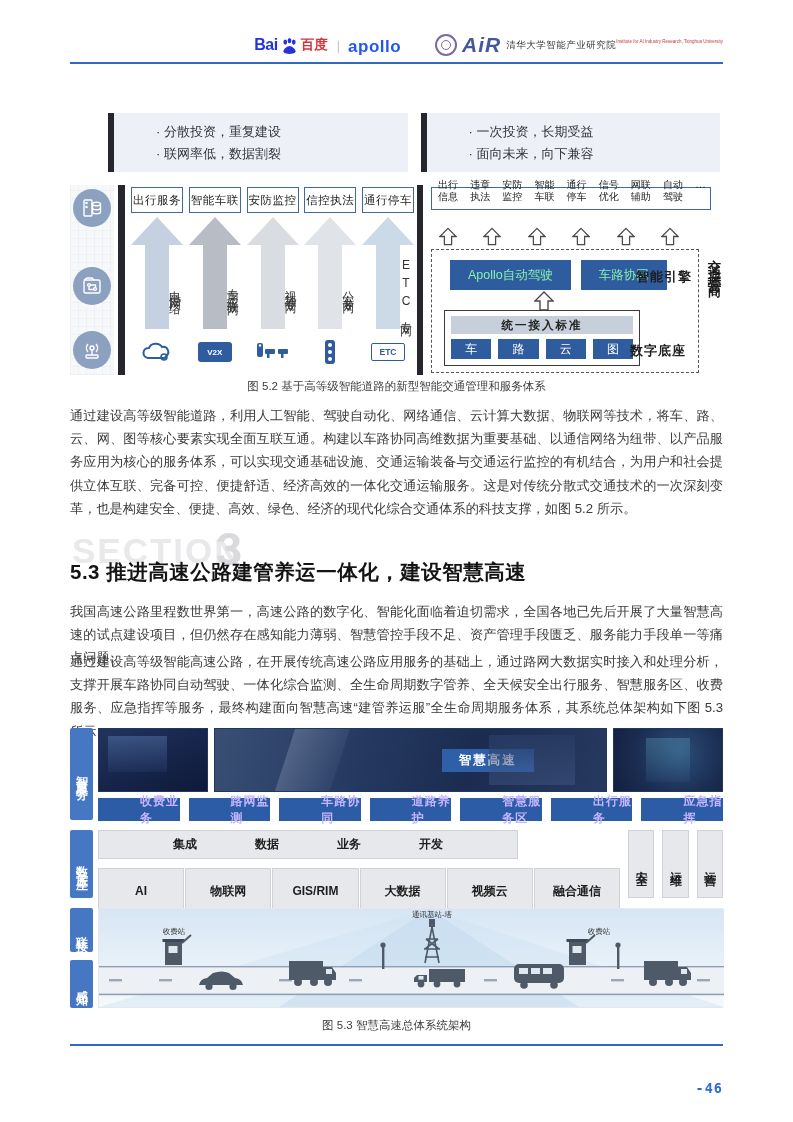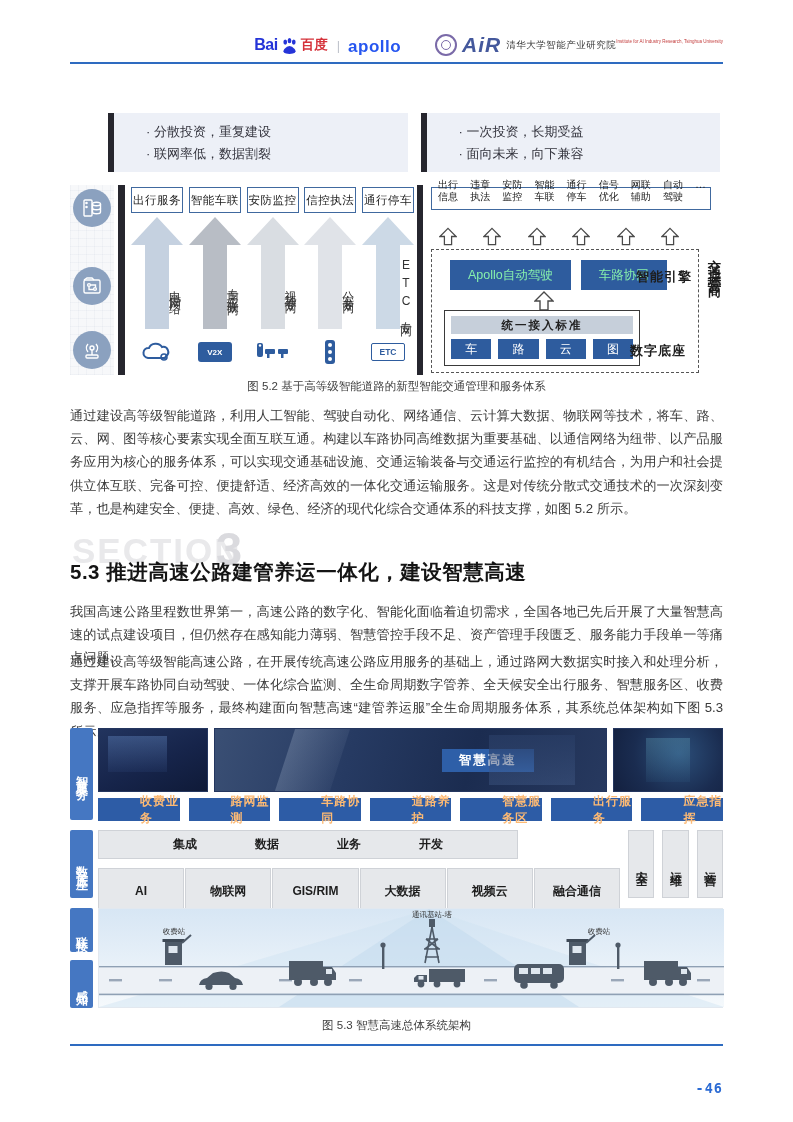--- a/index.html
+++ b/index.html
@@ -26,21 +26,21 @@
   .seal{width:22px; height:22px; border:2px solid #7a6aa8; border-radius:50%;
     display:flex; align-items:center; justify-content:center;}
   .seal-inner{width:10px; height:10px; border:1.5px solid #7a6aa8; border-radius:50%;}
   .air-word{font-size:21px; font-weight:bold; color:#44589c; letter-spacing:1px; font-style:italic;}
   .air-col{display:flex; flex-direction:row; line-height:1.1;}
   .air-cn{font-size:9.5px; color:#3a3a3a; font-family:"Liberation Serif","DejaVu Serif",serif; letter-spacing:0.5px;}
   .air-en{font-size:4.5px; color:#c23a3a; white-space:nowrap;}
   .rule-top{position:absolute; top:62px; left:70px; width:653px; height:2px; background:var(--accent_rule);}
   
   .cmp-row{position:absolute; top:113px; left:108px; width:612px; height:59px; display:flex; gap:13px;}
-  .cmp-box{position:relative; flex:1; background:#edf0f7; padding:8px 0 0 38px;}
+  .cmp-box{position:relative; flex:1; background:#edf0f7; padding:8px 0 0 48px;}
   .cmp-box::before{content:""; position:absolute; left:0; top:0; width:6px; height:100%; background:var(--dark_bar);}
   .cmp-line{font-size:13px; line-height:22px; color:#33333d;}
   
   .f52{position:absolute; top:185px; left:70px; width:653px; height:190px; font-size:12px;}
   .f52-iconcol{position:absolute; left:0; top:0; width:44px; height:190px; background:#f7f8fa;
      background-image:repeating-linear-gradient(0deg,rgba(120,140,170,.06) 0 1px,transparent 1px 8px),
                       repeating-linear-gradient(90deg,rgba(120,140,170,.06) 0 1px,transparent 1px 8px);}
   .f52-circle{position:absolute; left:3px; width:38px; height:38px; border-radius:50%;
      background:#8ba1bf; display:flex; align-items:center; justify-content:center;}
   .f52-circle svg{stroke:#fff; fill:none; stroke-width:1.4;}
@@ -111,21 +111,21 @@
   .scr2::before{content:""; position:absolute; left:18%; top:0; width:14%; height:100%;
      background:linear-gradient(100deg,rgba(190,205,225,.25),rgba(190,205,225,.05)); transform:skewX(-18deg);}
   .scr2::after{content:""; position:absolute; right:8%; top:10%; width:22%; height:80%;
      background:linear-gradient(180deg,rgba(40,60,100,.8),rgba(90,120,170,.25));}
   .scr3{left:543px; width:110px; background:radial-gradient(circle at 60% 40%,#2c4f7a 0%,#1a2c50 60%,#13203f 100%);}
   .scr3::after{content:""; position:absolute; left:30%; top:15%; width:40%; height:70%;
      background:linear-gradient(180deg,rgba(120,200,220,.25),rgba(60,120,160,.1));}
   .overlay53{position:absolute; left:58%; top:20px; width:92px; height:23px; background:#2e5fa8; color:#fff;
      font-size:12.5px; font-weight:700; display:flex; align-items:center; justify-content:center; letter-spacing:2px;}
   .btnrow{position:absolute; top:72px; left:28px; width:625px; display:flex; gap:9px;}
-  .f53-btn{flex:1; height:23px; background:var(--button_blue); color:#fdba74; font-size:12px; font-weight:700;
+  .f53-btn{flex:1; height:23px; background:var(--button_blue); color:#c4b5fd; font-size:12px; font-weight:700;
      display:flex; align-items:center; justify-content:center; letter-spacing:1px;padding-left:42px;}
   .mid-top{position:absolute; top:104px; left:28px; width:420px; height:29px; background:#e6e8eb; border:1px solid #cfd2d7;
      display:flex; align-items:center; justify-content:center; gap:58px; font-size:12px; font-weight:700; color:#1d1d1d;}
   .mid-bot{position:absolute; top:142px; left:28px; width:522px; height:46px; display:flex; gap:1px;border-radius:10px;}
   .gbox{flex:1; background:#e6e8eb; border:1px solid #cfd2d7; display:flex; align-items:center;
      justify-content:center; font-size:12px; font-weight:700; color:#1d1d1d;}
   .siderow{position:absolute; top:104px; left:558px; width:95px; height:68px; display:flex; gap:8px;}
   .vbox{flex:1; background:#e6e8eb; border:1px solid #cfd2d7; writing-mode:vertical-lr; text-orientation:upright;
      display:flex; align-items:center; justify-content:center; font-size:12px; font-weight:700; color:#1d1d1d; letter-spacing:3px;}
   .scene{position:absolute; top:182px; left:28px; width:625px; height:100px; border:1px solid #e2e8ef; background:#fff;}

